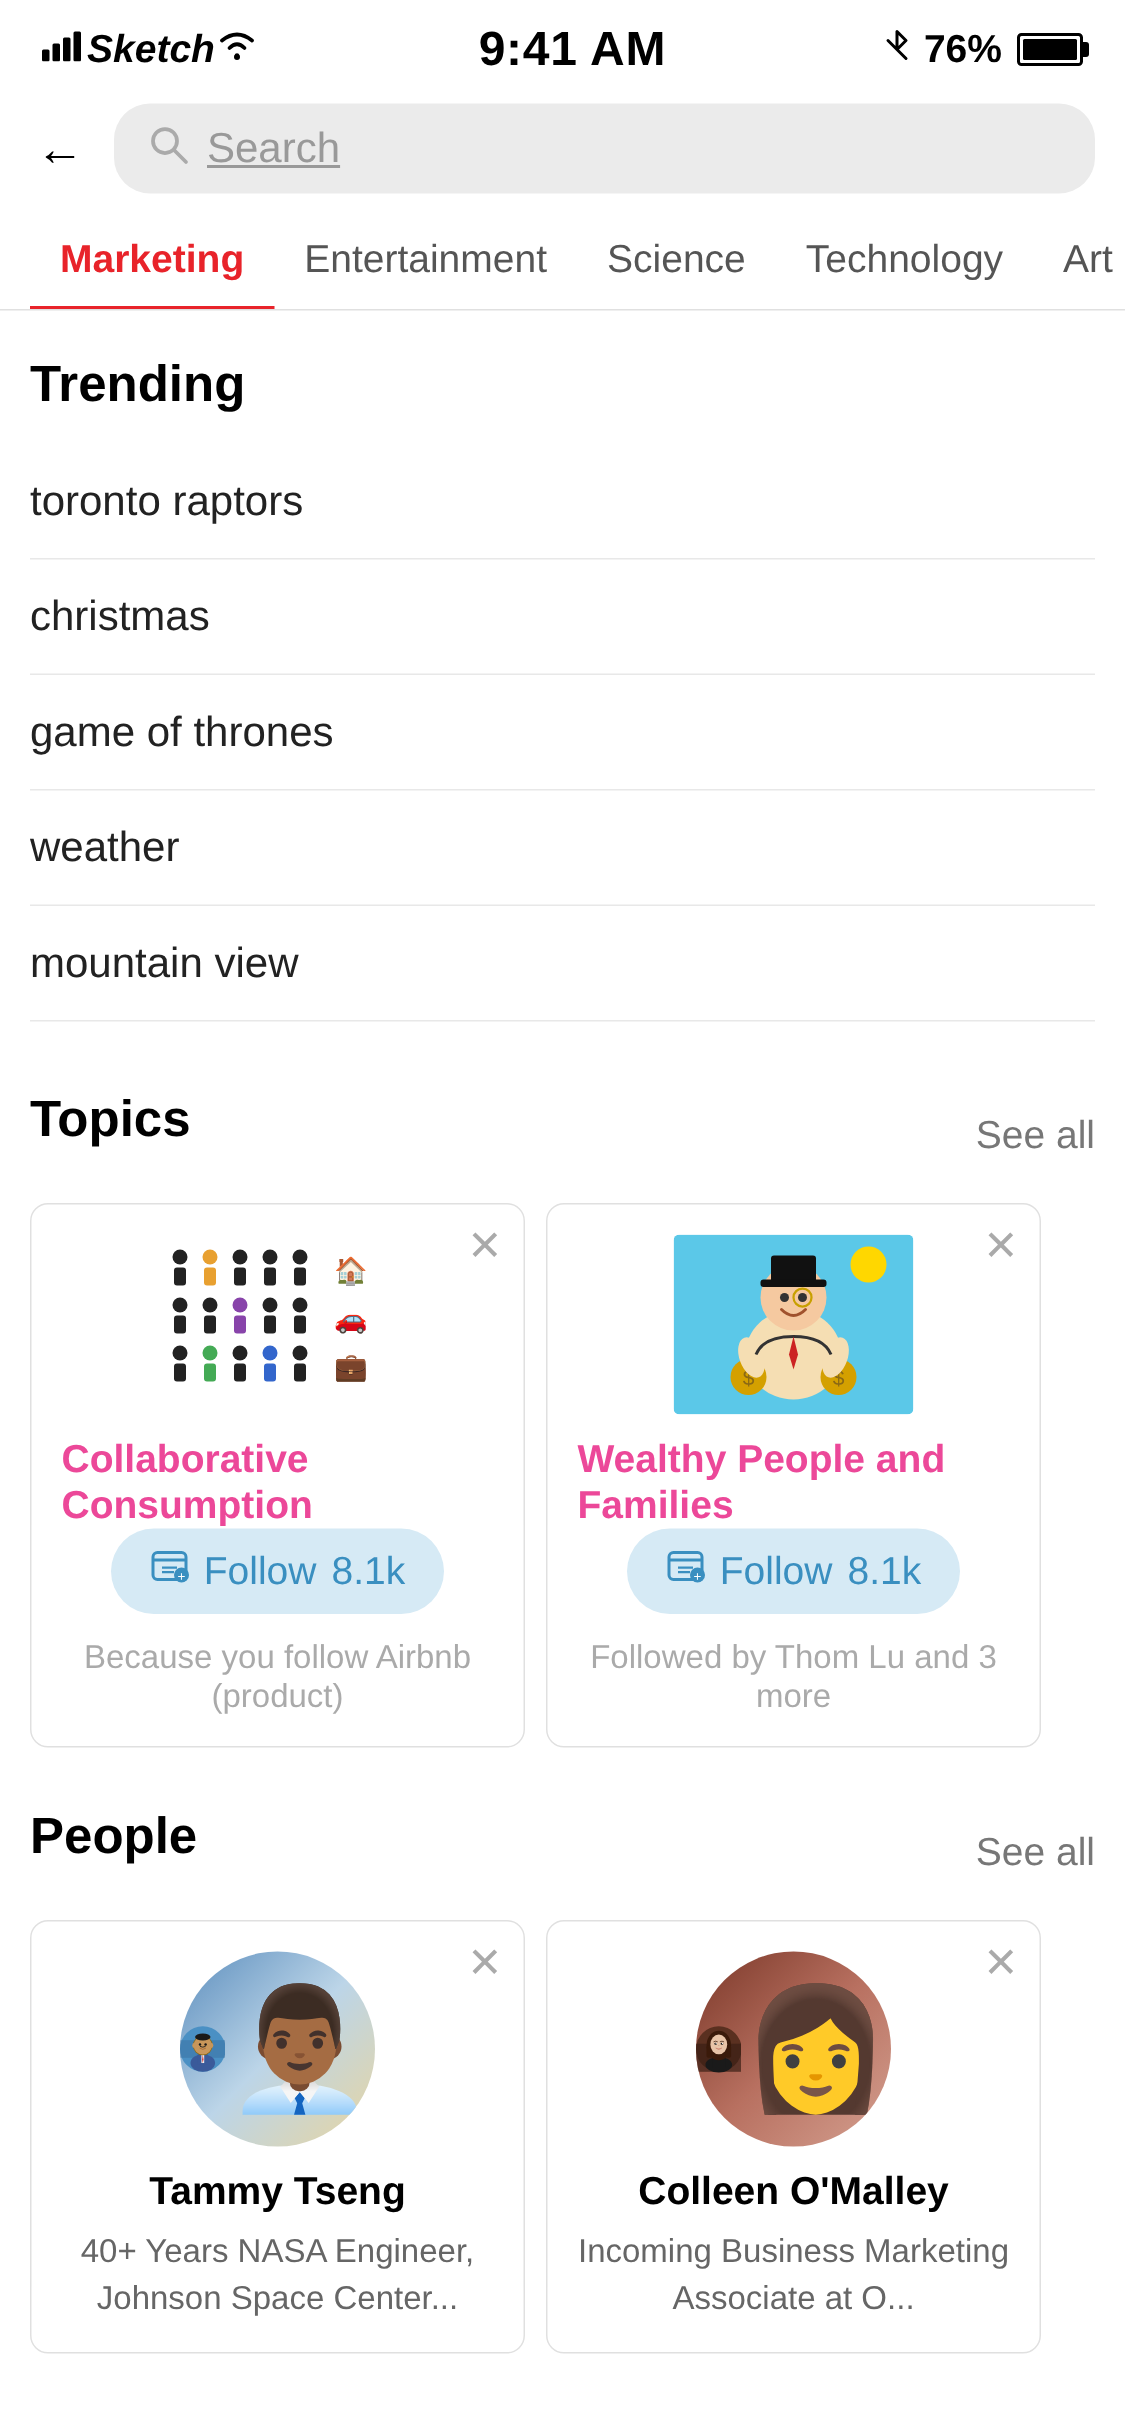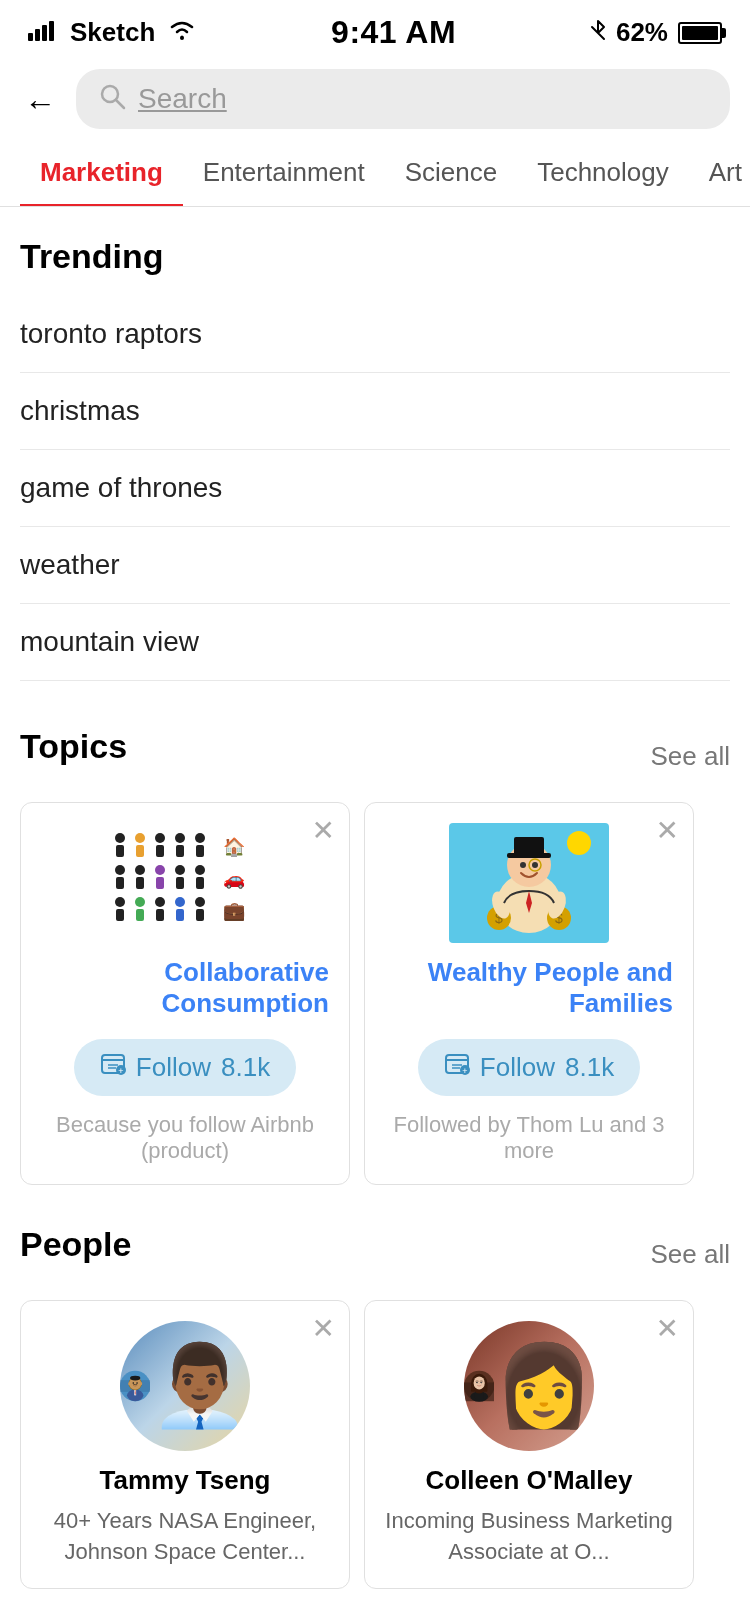--- a/index.html
+++ b/index.html
@@ -16,23 +16,24 @@
     .status-bar {
       display: flex;
       align-items: center;
       justify-content: space-between;
       padding: 14px 28px 8px;
       background: #fff;
     }
     .status-left {
       display: flex;
       align-items: center;
-      gap: 12px;
+      gap: 0;
       font-size: 26px;
       font-weight: 600;
+      font-style: italic;
     }
     .status-time {
       font-size: 32px;
       font-weight: 600;
       letter-spacing: 0.5px;
     }
     .status-right {
       display: flex;
       align-items: center;
       gap: 10px;
@@ -212,23 +213,22 @@
       justify-content: center;
       overflow: hidden;
     }
     .topic-image svg, .topic-image canvas {
       width: 100%;
       height: 100%;
     }
     .topic-name {
       font-size: 26px;
       font-weight: 700;
-      text-align: right;
-      color: #3b82f6;
-      margin-bottom: 20px;
+      text-align: left;
+      color: #ec4899;
       min-height: 60px;
       display: flex;
       align-items: center;
     }
     .follow-btn {
       background: #d6eaf5;
       border-radius: 30px;
       padding: 12px 26px;
       display: flex;
       align-items: center;
@@ -349,21 +349,21 @@
       </svg>
     </span>
   </div>
   <div class="status-time">9:41 AM</div>
   <div class="status-right">
     <span>
       <svg width="16" height="22" viewBox="0 0 16 22">
         <path d="M8 2 L14 8 L8 14 L8 2 M8 14 L14 20 M8 14 L2 8" stroke="#000" stroke-width="2" fill="none" stroke-linecap="round" stroke-linejoin="round"></path>
       </svg>
     </span>
-    <span>62%</span>
+    <span>76%</span>
     <span class="battery-icon">
       <span class="battery-fill"></span>
     </span>
   </div>
 </div>
 
 <div class="header">
   <div class="back-btn">
     <span class="back-arrow">←</span>
   </div>

